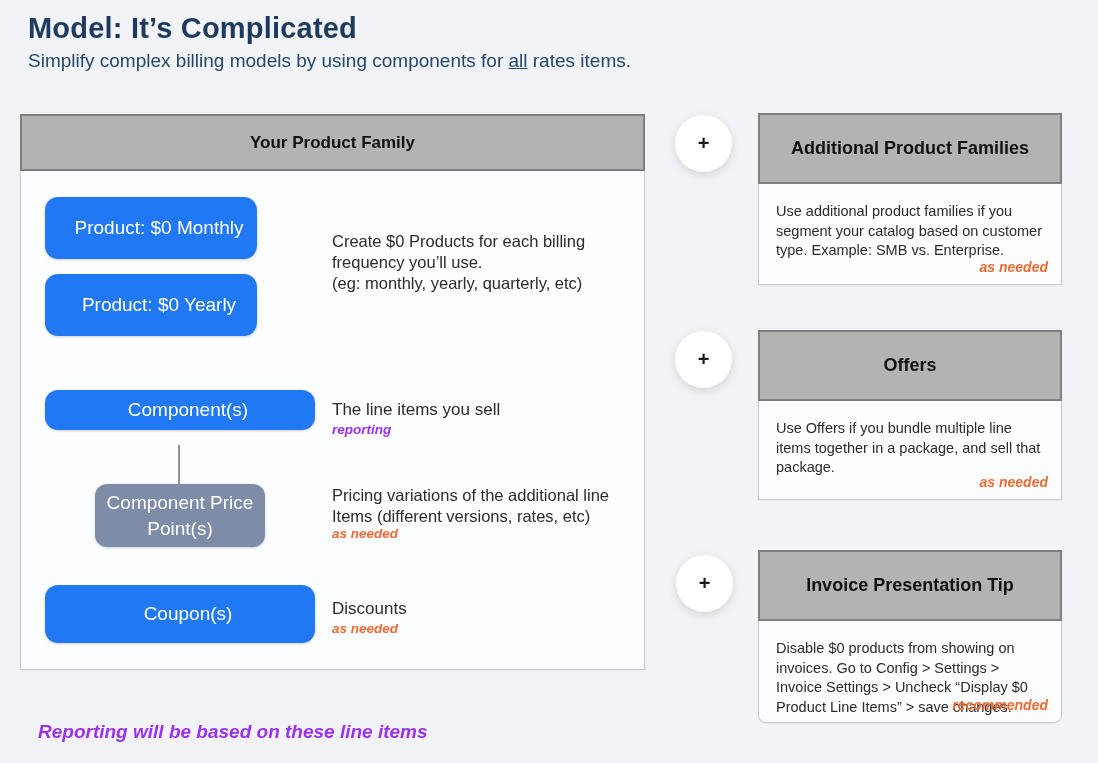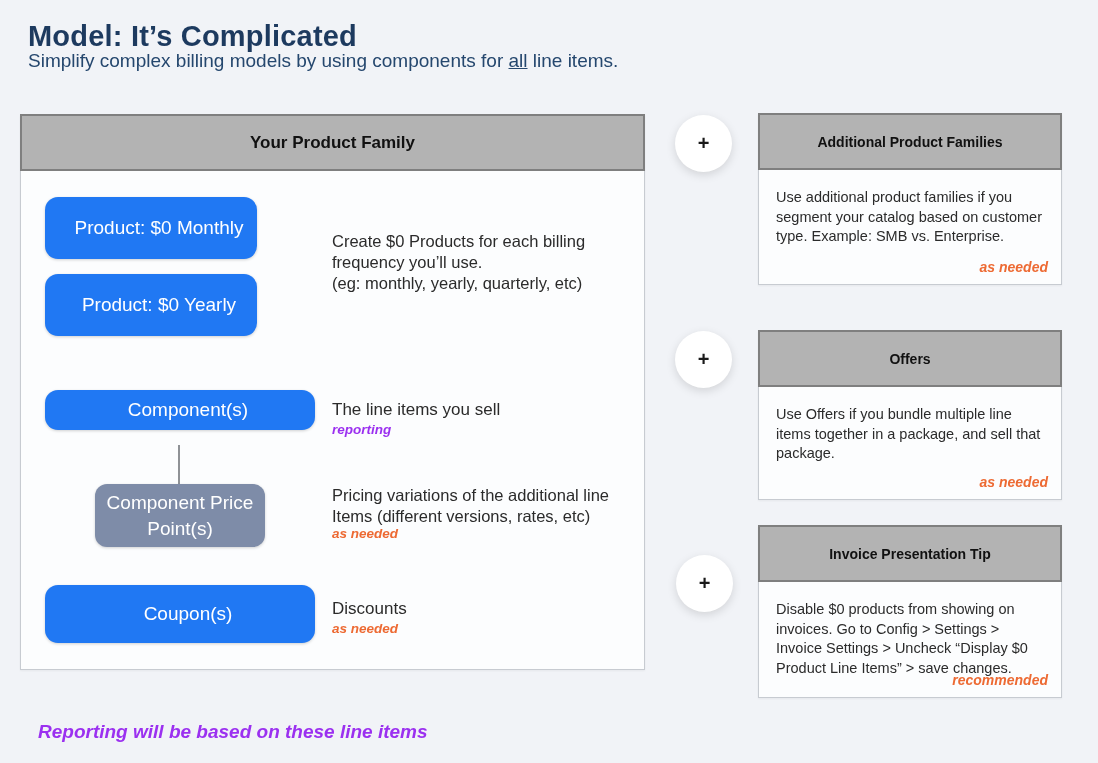--- a/index.html
+++ b/index.html
@@ -10,21 +10,20 @@
     width: 1098px;
     height: 763px;
     background: #f1f3f7;
     overflow: hidden;
   }
   
   .page-title {
     position: absolute; left: 28px; top: 12px;
     font-size: 29px; font-weight: bold; color: #1d3a5f;
     letter-spacing: 0.2px;
-    margin-top: 8px;
   }
   .page-subtitle {
     position: absolute; left: 28px; top: 50px;
     font-size: 19px; color: #25476e;
   }
   .page-subtitle .u { text-decoration: underline; }
   
   .panel {
     position: absolute;
     background: #fcfdfe;
@@ -76,41 +75,41 @@
   .plus-circle {
     position: absolute;
     width: 57px; height: 57px; border-radius: 50%;
     background: #ffffff;
     box-shadow: 0 3px 10px rgba(0,0,0,0.13);
     display: flex; align-items: center; justify-content: center;
     font-size: 20px; font-weight: bold; color: #1a1a1a;
   }
   
   .side-panel { left: 758px; width: 304px; }
-  .side-panel .panel-header { height: 57px; font-size: 14px; }
+  .side-panel .panel-header { height: 71px; font-size: 18px; }
   .side-body {
     position: relative;
     padding: 19px 16px 0 17px;
     font-size: 14.5px; line-height: 19.5px; color: #2b2b2b;
   }
   .side-tag {
     position: absolute; right: 13px; bottom: 9px;
     font-style: italic; font-weight: bold; font-size: 14px; color: #ed6a33;
   }
   .sp-1 { top: 113px; height: 172px; }
   .sp-2 { top: 330px; height: 170px; }
-  .sp-3 { top: 525px; height: 173px; }
+  .sp-3 { top: 550px; height: 173px; border-radius: 8px; }
 </style>
 </head>
 <body>
 
 <div class="canvas">
 
   <h1 class="page-title">Model: It’s Complicated</h1>
-  <p class="page-subtitle"><span>Simplify complex billing models by using components for </span><span class="u">all</span><span> line items.</span></p>
+  <p class="page-subtitle"><span>Simplify complex billing models by using components for </span><span class="u">all</span><span> rates items.</span></p>
 
   <div class="panel main-panel">
     <div class="panel-header">Your Product Family</div>
 
     <div class="connector-line" style="left:157px; top:330px; height:42px;"></div>
 
     <div class="node blue" style="left:24px; top:82px; width:212px; height:62px;">Product:
 $0 Monthly</div>
     <div class="node blue" style="left:24px; top:159px; width:212px; height:62px;">Product:
 $0 Yearly</div>

